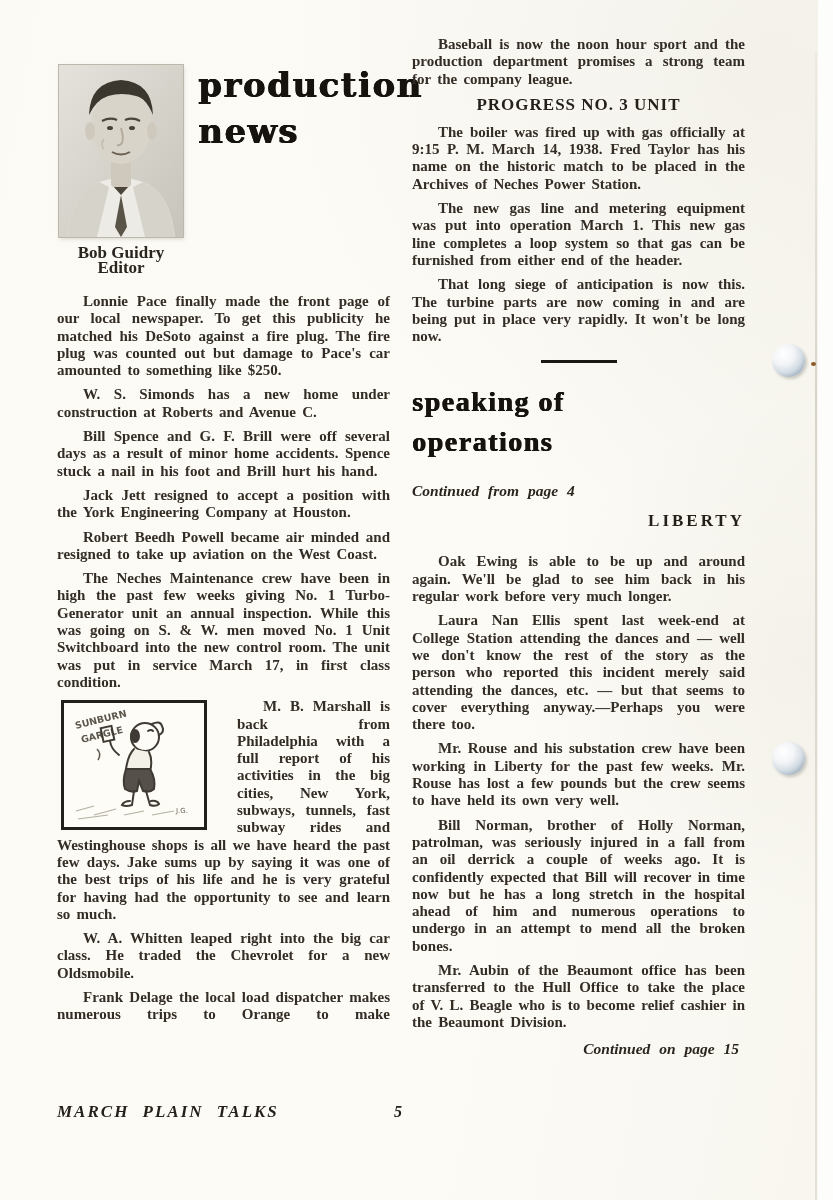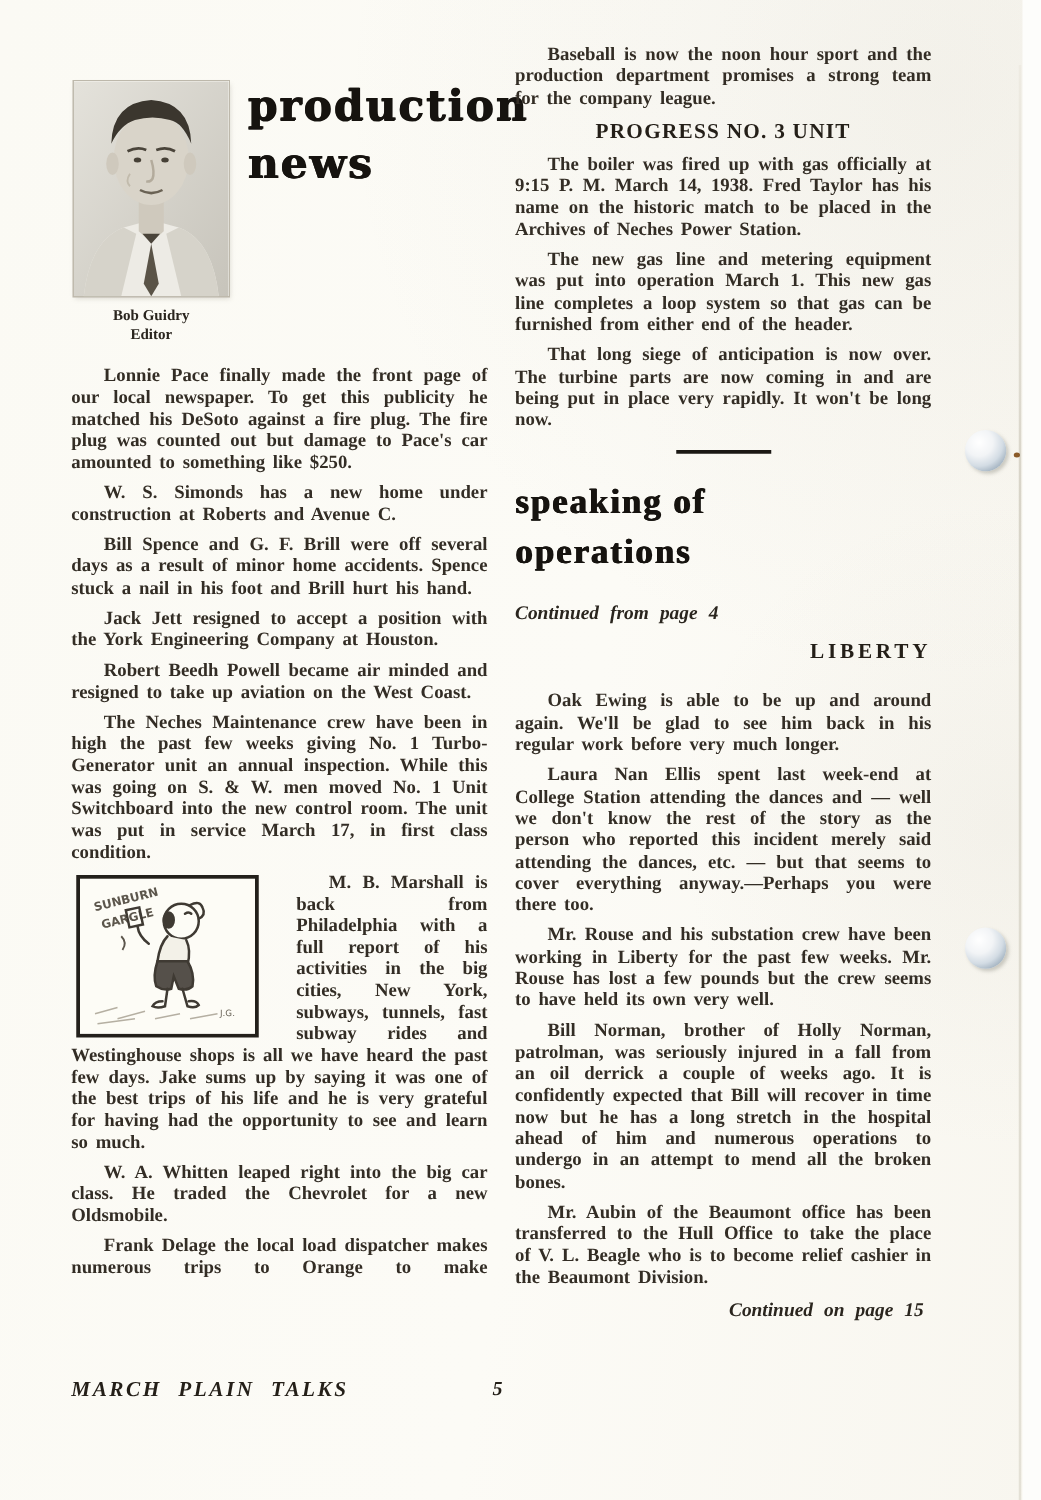--- a/index.html
+++ b/index.html
@@ -28,21 +28,21 @@
   p.body{margin:0 0 7px 0;font-size:15px;line-height:17.3px;font-weight:bold;
     text-align:justify;text-indent:26px;word-spacing:2.5px;color:#332d25;}
   p.no-indent{text-indent:0;}
   p.justify-all{text-align-last:justify;}
 
   .left-header{position:relative;height:233px;}
   .photo-frame{position:absolute;left:2px;top:5px;width:124px;height:172px;
     box-shadow:0 0 0 1px #bdb8ab, 1px 2px 4px rgba(120,115,100,0.25);}
   .photo-frame svg{display:block;}
   .photo-caption{position:absolute;left:2px;top:185px;width:124px;text-align:center;
-    font-size:12px;font-weight:bold;line-height:15px;color:#2a251e;}
+    font-size:17px;font-weight:bold;line-height:15px;color:#2a251e;}
 
   .display-title{font-family:"DejaVu Serif",serif;font-weight:bold;color:#16130f;
     letter-spacing:1.5px;text-shadow:0.8px 0 0 #16130f, 0 0.4px 0 #16130f;}
   .prod-title{position:absolute;left:141px;top:2px;font-size:34px;line-height:46px;}
   .speaking-title{font-size:28px;line-height:40px;margin:0 0 20px 0;font-family:Liberation Serif, serif;}
 
   .center-head{font-size:17px;font-weight:bold;text-align:center;letter-spacing:1px;
     margin:7px 0 9px 0;color:#241f18;}
   .liberty{letter-spacing:3px;margin:11px 0 22px 0;text-align:right;}
   .divider{width:76px;height:3px;background:#1b1814;margin:15px auto 19px auto;}
@@ -154,21 +154,21 @@
     <p class="body justify-all">Frank Delage the local load dispatcher makes numerous trips to Orange to make</p>
   </div>
 
   <div class="col col-right">
     <p class="body">Baseball is now the noon hour sport and the production department promises a strong team for the company league.</p>
 
     <div class="center-head">PROGRESS NO. 3 UNIT</div>
 
     <p class="body">The boiler was fired up with gas officially at 9:15 P. M. March 14, 1938. Fred Taylor has his name on the historic match to be placed in the Archives of Neches Power Station.</p>
     <p class="body">The new gas line and metering equipment was put into operation March 1. This new gas line completes a loop system so that gas can be furnished from either end of the header.</p>
-    <p class="body">That long siege of anticipation is now over. The turbine parts are now coming in and are being put in place very rapidly. It won't be long now.</p>
+    <p class="body">That long siege of anticipation is now this. The turbine parts are now coming in and are being put in place very rapidly. It won't be long now.</p>
 
     <div class="divider"></div>
 
     <div class="speaking-title display-title">
       <div>speaking of</div>
       <div>operations</div>
     </div>
 
     <div class="continued">Continued from page 4</div>
 

